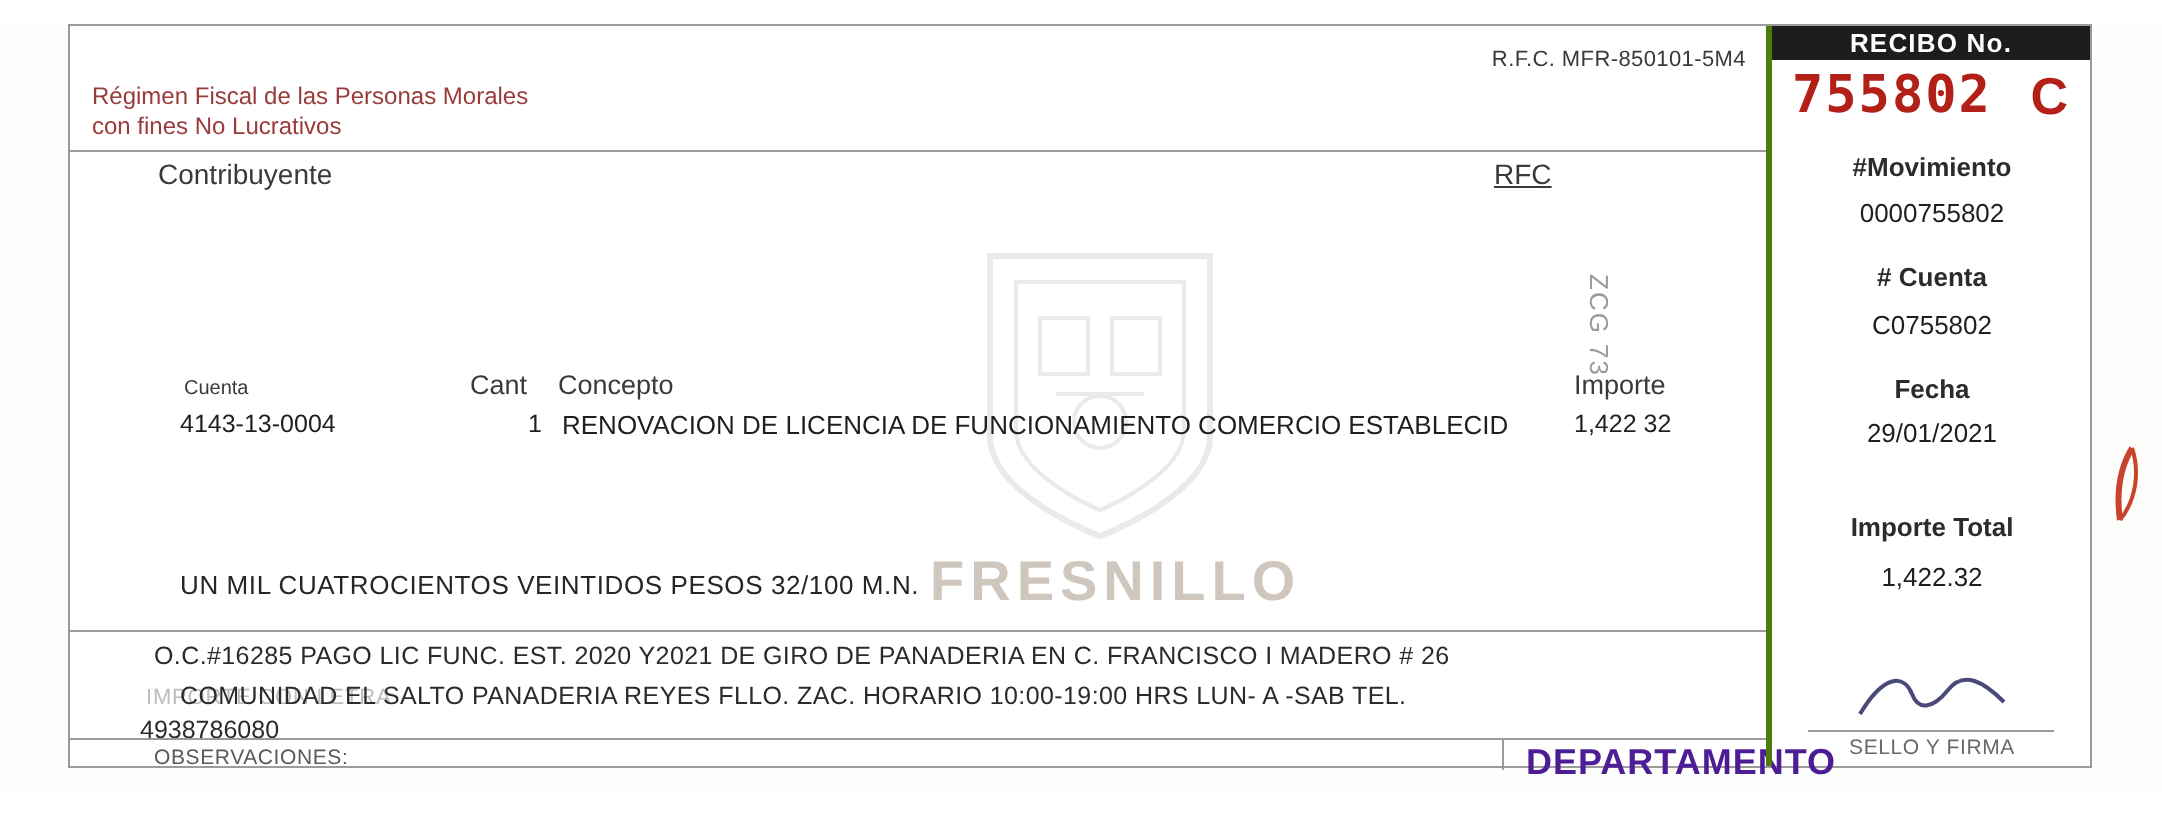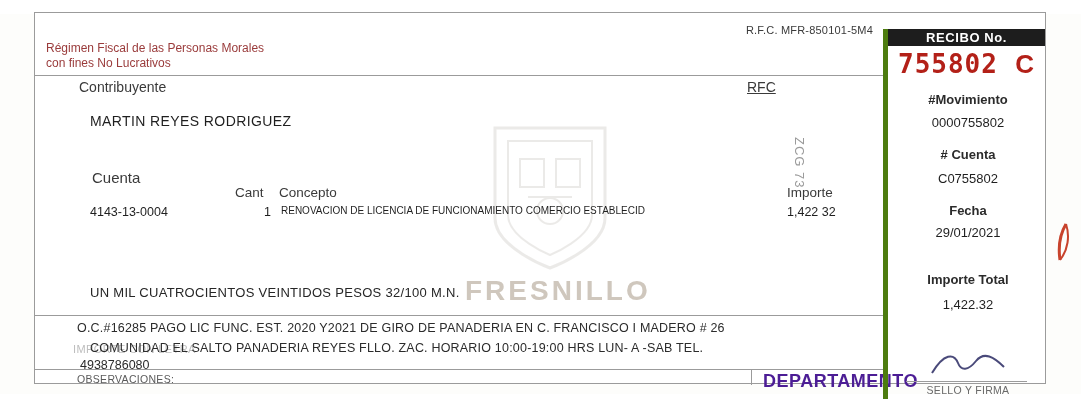--- a/index.html
+++ b/index.html
@@ -43,24 +43,24 @@
     height: 372px;
     border: 1px solid #9b9b9b;
     background: #ffffff;
     box-sizing: border-box;
   }
 
   
   .right-col {
     position: absolute;
     right: 0;
-    top: 16px;
+    top: 0;
     width: 162px;
     height: 100%;
-    border-left: 5px solid #4d7c0f;
+    border-left: 3px solid #4d7c0f;
     box-sizing: border-box;
   }
 
   .recibo-head {
     position: absolute;
     left: 0; top: 0;
     width: 100%;
     height: 17px;
     background: #1d1d1d;
     color: #ffffff;
@@ -149,28 +149,28 @@
   .val {
     position: absolute;
     font-size: 13.5px;
     color: #1f1f1f;
   }
 
   .contribuyente-lbl { left: 44px; top: 66px; font-size: 14px; }
   .contribuyente-val { left: 55px; top: 100px; font-size: 14px; letter-spacing: 0.4px; }
   .rfc-lbl { left: 712px; top: 66px; font-size: 14px; text-decoration: underline; }
 
-  .cuenta-lbl { left: 57px; top: 156px; font-size: 15px; }
+  .cuenta-lbl { left: 57px; top: 176px; font-size: 10px; }
   .cuenta-val { left: 55px; top: 192px; font-size: 12.5px; }
   .cant-lbl { left: 200px; top: 172px; font-size: 13.5px; }
   .concepto-lbl { left: 244px; top: 172px; font-size: 13.5px; }
   .importe-lbl { left: 752px; top: 172px; font-size: 13.5px; }
 
   .row-cant { left: 229px; top: 192px; font-size: 12.5px; }
-  .row-concepto { left: 246px; top: 192px; font-size: 10px; width: 500px; overflow: hidden; white-space: nowrap; }
+  .row-concepto { left: 246px; top: 192px; font-size: 13px; width: 500px; overflow: hidden; white-space: nowrap; }
   .row-importe { left: 752px; top: 192px; font-size: 12.5px; }
 
   .letras {
     position: absolute;
     left: 55px;
     top: 272px;
     font-size: 13px;
     color: #262626;
     letter-spacing: 0.3px;
   }
@@ -194,21 +194,21 @@
   .obs-line2 {
     position: absolute;
     left: 55px;
     top: 328px;
     font-size: 12.5px;
     color: #2b2b2b;
     letter-spacing: 0.2px;
   }
   .obs-line3 {
     position: absolute;
-    left: 45px;
+    left: 35px;
     top: 345px;
     font-size: 12.5px;
     color: #2b2b2b;
   }
   .obs-watermark {
     position: absolute;
     left: 38px;
     top: 330px;
     font-size: 11px;
     color: #bdbdbd;
@@ -356,21 +356,20 @@
     </svg>
     <div class="shield-word">FRESNILLO</div>
 
     <div class="regimen">Régimen Fiscal de las Personas Morales con fines No Lucrativos</div>
     <div class="rfc-top">R.F.C. MFR-850101-5M4</div>
 
 
     <div class="hr-head"></div>
 
     <div class="lbl contribuyente-lbl">Contribuyente</div>
-    <div class="val contribuyente-val">MARTIN REYES RODRIGUEZ</div>
     <div class="lbl rfc-lbl">RFC</div>
 
     <div class="lbl cuenta-lbl">Cuenta</div>
     <div class="val cuenta-val">4143-13-0004</div>
     <div class="lbl cant-lbl">Cant</div>
     <div class="lbl concepto-lbl">Concepto</div>
     <div class="lbl importe-lbl">Importe</div>
 
     <div class="val row-cant">1</div>
     <div class="val row-concepto">RENOVACION DE LICENCIA DE FUNCIONAMIENTO COMERCIO ESTABLECID</div>

